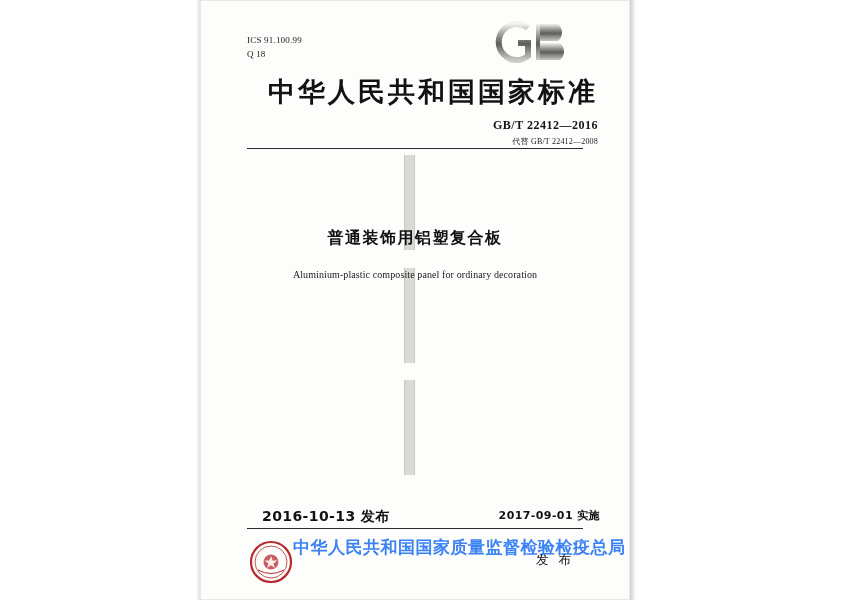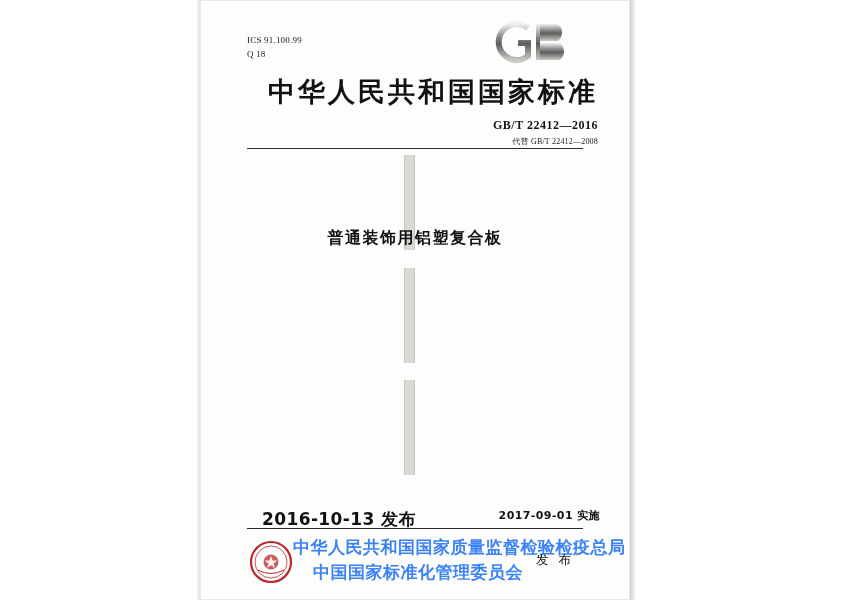--- a/index.html
+++ b/index.html
@@ -154,21 +154,21 @@
     letter-spacing: 0.1px;
     white-space: nowrap;
   }
 
   
   .date-issue {
     position: absolute;
     left: 262px;
     top: 508px;
     font-family: "DejaVu Sans", sans-serif;
-    font-size: 17px;
+    font-size: 14px;
     font-weight: bold;
     color: #121212;
     letter-spacing: 0.4px;
     white-space: nowrap;
     text-align: right;
   }
   .date-impl {
     position: absolute;
     right: 250px;
     top: 508px;
@@ -267,35 +267,35 @@
   <div class="cn-title">中华人民共和国国家标准</div>
 
   <div class="std-no">
     <div class="main">GB/T 22412—2016</div>
     <div class="sub">代替 GB/T 22412—2008</div>
   </div>
 
   <div class="rule"></div>
 
   <div class="subject-cn">普通装饰用铝塑复合板</div>
+  <div class="subject-en">Aluminium-plastic composite panel for ordinary decoration</div>
 
   <div class="date-issue">2016-10-13 发布</div>
   <div class="date-impl">2017-09-01 实施</div>
 
   <div class="bottom-rule"></div>
 
   <div class="seal">
     <svg width="44" height="44" viewBox="0 0 44 44" xmlns="http://www.w3.org/2000/svg">
       <circle cx="22" cy="22" r="20" fill="none" stroke="#b6292f" stroke-width="2.2"></circle>
       <circle cx="22" cy="22" r="16" fill="none" stroke="#b6292f" stroke-width="0.8"></circle>
       <circle cx="22" cy="22" r="7.5" fill="#b6292f" opacity="0.75"></circle>
       <path d="M22 16 l1.6 4.6 h4.8 l-3.9 2.9 1.5 4.6 -4-2.8 -4 2.8 1.5-4.6 -3.9-2.9 h4.8 z" fill="#fdfdfb" opacity="0.9"></path>
       <path d="M9 30 q13 7 26 0" fill="none" stroke="#b6292f" stroke-width="1"></path>
     </svg>
   </div>
 
   <div class="issuer">
     <div>中华人民共和国国家质量监督检验检疫总局</div>
-    <div class="line2">中国国家标准化管理委员会</div>
   </div>
   <div class="publish-word">发 布</div>
 
 </div>
 
 </body></html>

